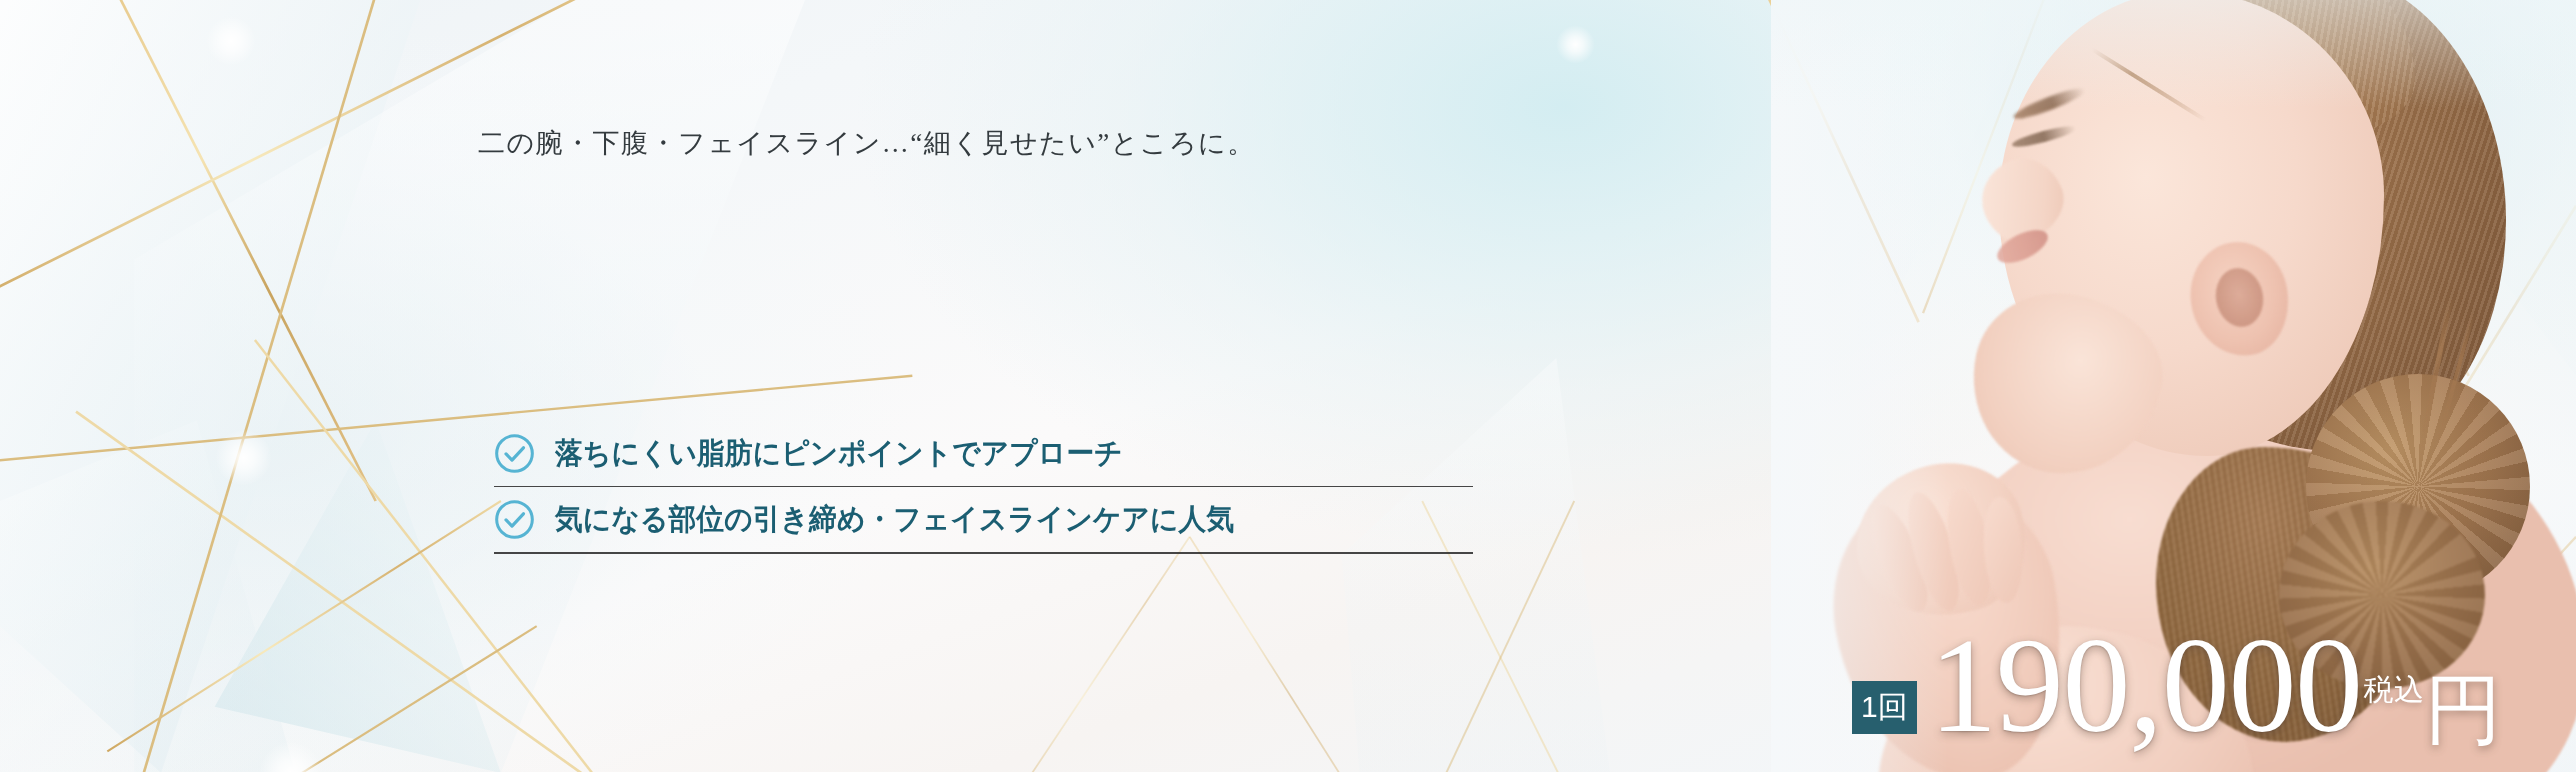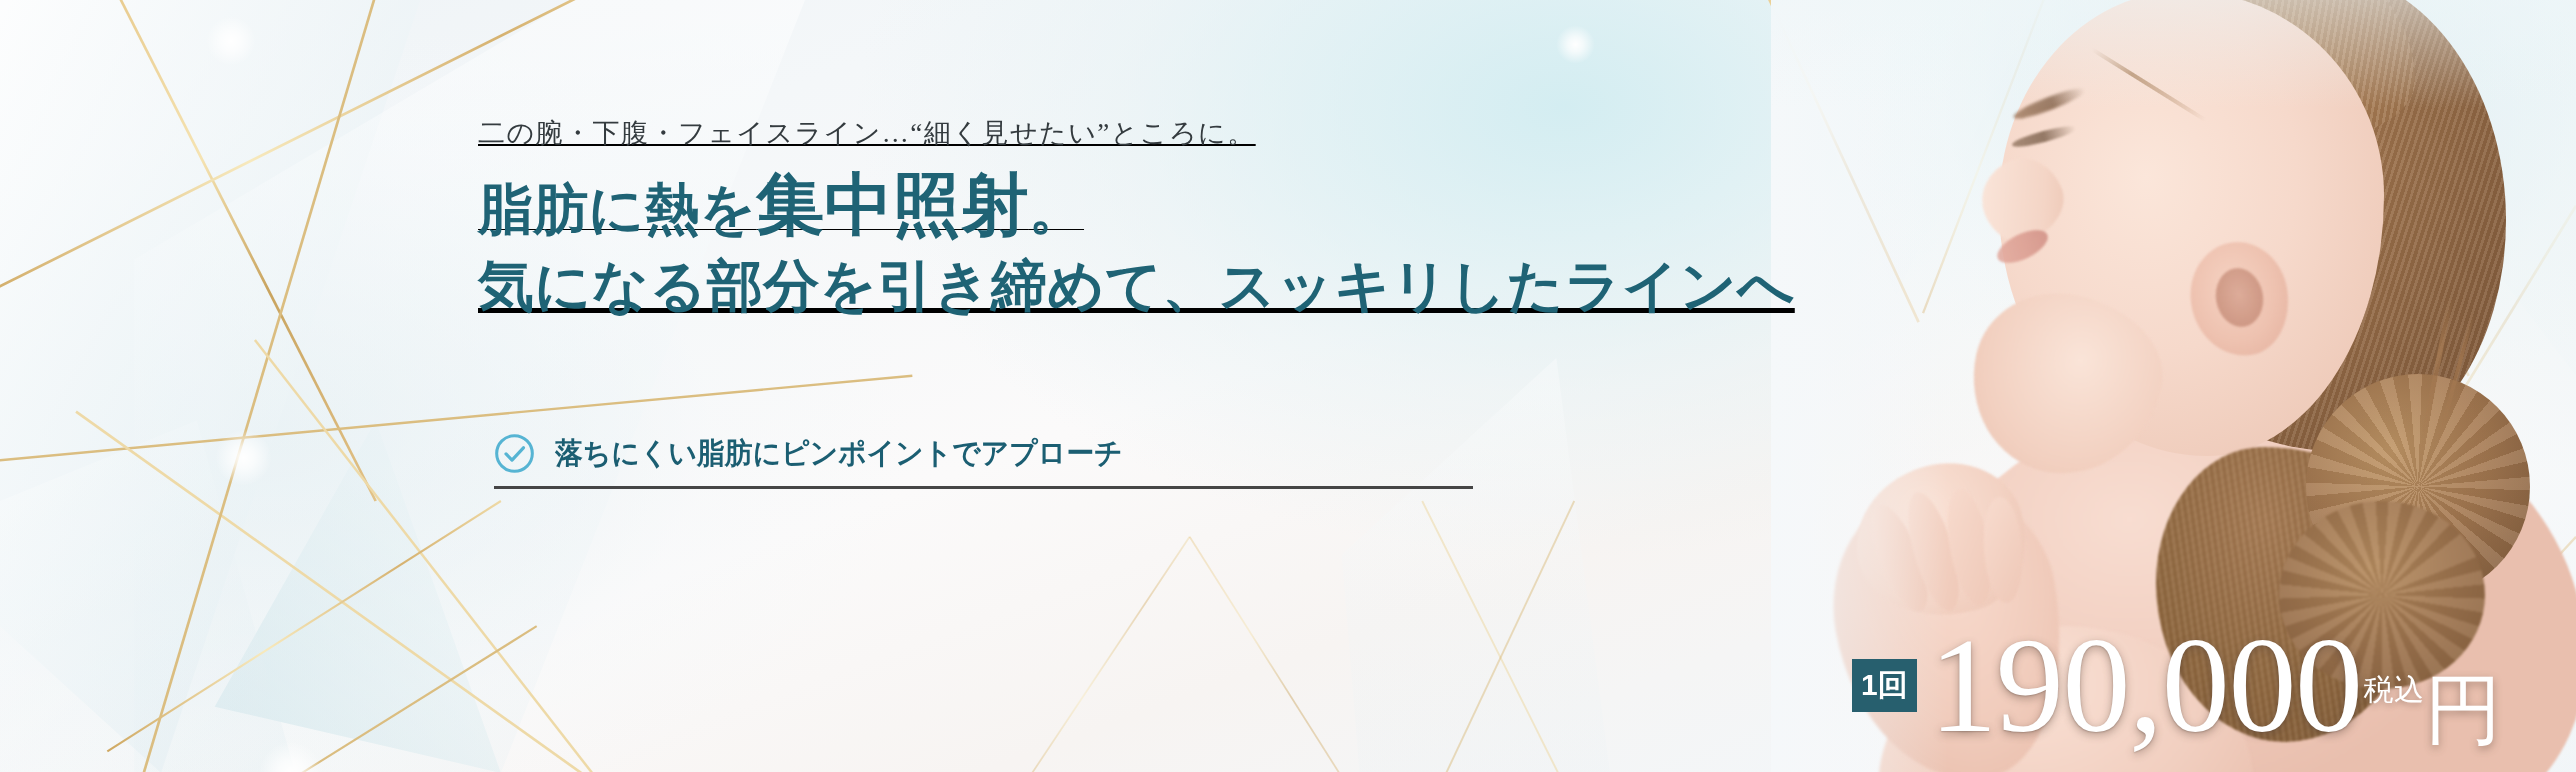--- a/index.html
+++ b/index.html
@@ -203,24 +203,23 @@
     background:linear-gradient(90deg, rgba(245,248,250,1) 0%, rgba(245,248,250,0.55) 9%, rgba(245,248,250,0) 22%);
   }
   .model-fade-top {
     position:absolute; inset:0;
     background:linear-gradient(180deg, rgba(238,246,248,0.55) 0%, rgba(238,246,248,0) 14%);
   }
 
   
   .copy {
     position:absolute;
-    left:478px; top:115px;
+    left:478px; top:125px;
     width:1199px;
     z-index:6;
-    text-decoration:underline;
   }
   .eyebrow {
     font-family:"Liberation Serif", serif;
     font-size:27px;
     letter-spacing:.055em;
     color:#343b3f;
     white-space:nowrap;
     margin-bottom:19.7px;
   }
   .headline { line-height:1.0; }
@@ -280,26 +279,26 @@
     position:absolute;
     left:1852px; top:626px;
     display:flex;
     align-items:flex-end;
     z-index:7;
   }
   .price-badge {
     background:#275f6e;
     color:#ffffff;
     font-family:"Liberation Sans", sans-serif;
-    font-weight:700;
+    font-weight:400;
     font-size:30px;
     line-height:1;
     padding:10.7px 9px 11.6px;
     letter-spacing:0;
-    margin-bottom:34px;
+    margin-bottom:12px;
     margin-right:12.5px;
   }
   .price-amount {
     font-family:"Liberation Serif", serif;
     font-weight:400;
     font-size:136px;
     line-height:.88;
     color:#ffffff;
     letter-spacing:-.01em;
     text-shadow:0 2.7px 9px rgba(90,70,60,.45), 0 0.9px 1.8px rgba(90,70,60,.35);
@@ -427,41 +426,44 @@
     <div class="m-strand" style="left:662px; top:295px; width:4.5px; height:161px; transform:rotate(11deg);"></div>
     <div class="m-strand" style="left:682px; top:309px; width:3.6px; height:143px; transform:rotate(15deg);"></div>
     <div class="m-strand" style="left:376px; top:18px;  width:3.6px; height:134px; transform:rotate(-58deg);"></div>
     <div class="model-fade"></div>
     <div class="model-fade-top"></div>
   </div>
 
   <div class="copy">
     <div class="eyebrow">二の腕・下腹・フェイスライン…“細く見せたい”ところに。</div>
 
-    <div class="headline">
-      <div class="hl-line1">
-        <span class="hl-sm">脂肪に熱を</span><span class="hl-lg">集中照射</span><span class="hl-sm">。</span>
-      </div>
-      <div class="hl-line2">気になる部分を引き締めて、スッキリしたラインへ</div>
-    </div>
   </div>
 
   <div class="features">
 
     <div class="feature-row">
       <span class="check-icon">
         <svg width="41" height="41" viewBox="0 0 46 46" xmlns="http://www.w3.org/2000/svg" aria-hidden="true">
           <circle cx="23" cy="23" r="20" fill="none" stroke="#56b4d3" stroke-width="3.4"></circle>
           <polyline points="13.5,23.5 20.2,30.4 33,16.6" fill="none" stroke="#56b4d3" stroke-width="3.6" stroke-linecap="round" stroke-linejoin="round"></polyline>
         </svg>
       </span>
       <span class="feature-label">落ちにくい脂肪にピンポイントでアプローチ</span>
     </div>
     <div class="divider"></div>
 
+    <div class="feature-row">
+      <span class="check-icon">
+        <svg width="41" height="41" viewBox="0 0 46 46" xmlns="http://www.w3.org/2000/svg" aria-hidden="true">
+          <circle cx="23" cy="23" r="20" fill="none" stroke="#56b4d3" stroke-width="3.4"></circle>
+          <polyline points="13.5,23.5 20.2,30.4 33,16.6" fill="none" stroke="#56b4d3" stroke-width="3.6" stroke-linecap="round" stroke-linejoin="round"></polyline>
+        </svg>
+      </span>
+      <span class="feature-label">気になる部位の引き締め・フェイスラインケアに人気</span>
+    </div>
     <div class="divider"></div>
 
     <div class="divider"></div>
 
   </div>
 
   <div class="price">
     <span class="price-badge">1回</span>
     <span class="price-amount">190,000</span>
     <span class="price-tail">

